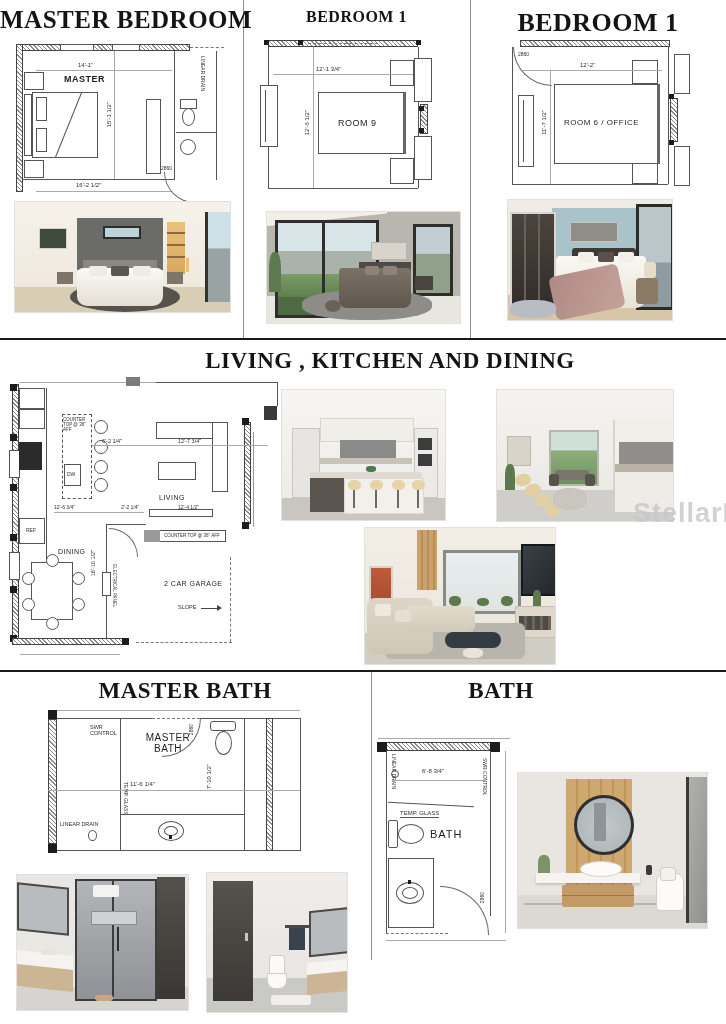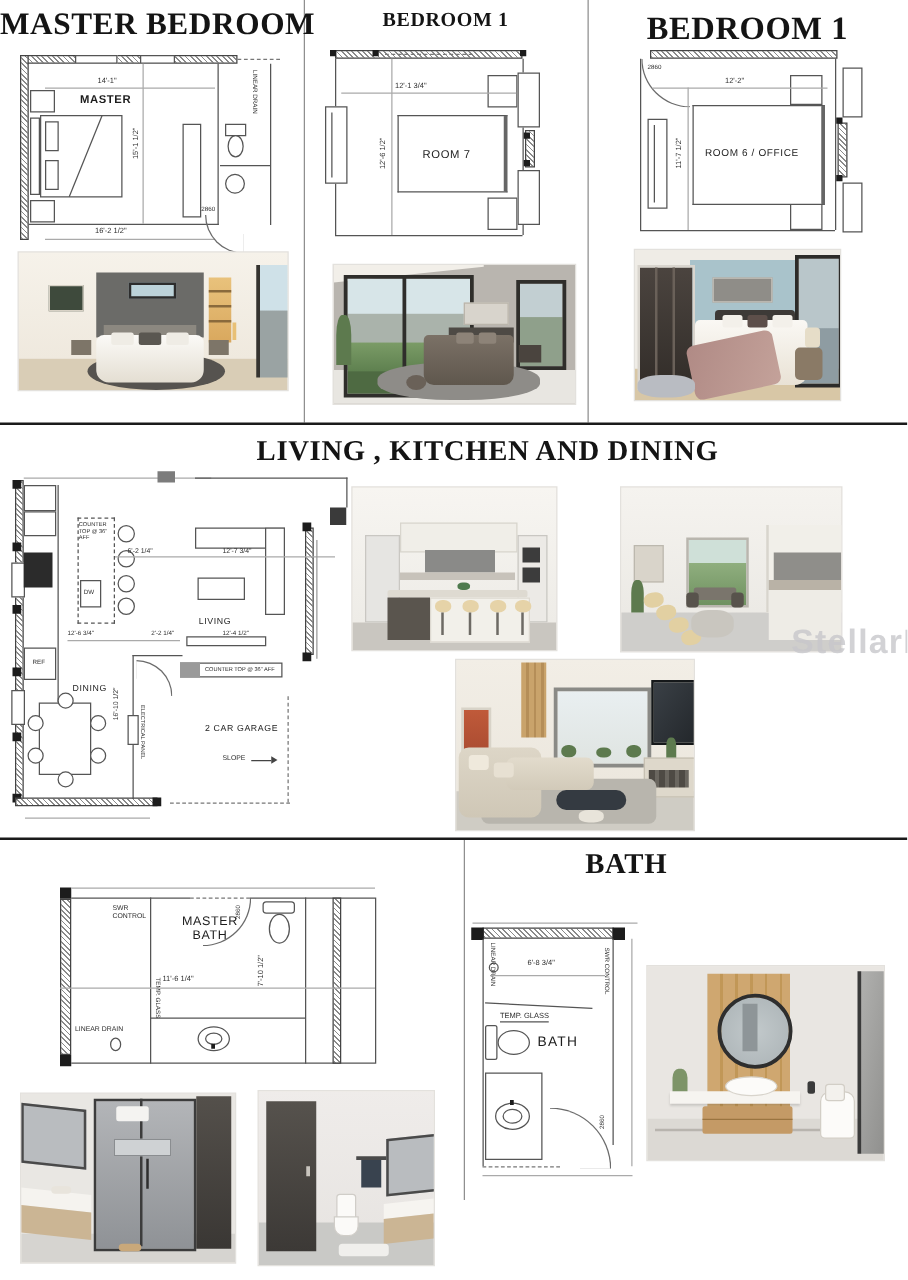--- a/index.html
+++ b/index.html
@@ -125,21 +125,21 @@
     <div class="box" style="left:156px;top:96px;width:18px;height:44px;"></div>
     <div class="wall" style="left:162px;top:64px;width:8px;height:30px;"></div>
     <div class="sq" style="left:161px;top:66px;width:5px;height:5px;"></div>
     <div class="sq" style="left:161px;top:88px;width:5px;height:5px;"></div>
 
     <div class="box" style="left:2px;top:45px;width:18px;height:62px;"></div>
     <div class="ln" style="left:7px;top:50px;width:1px;height:52px;"></div>
     <div class="box" style="left:132px;top:20px;width:24px;height:26px;"></div>
     <div class="box" style="left:132px;top:118px;width:24px;height:26px;"></div>
     <div class="box" style="left:60px;top:52px;width:88px;height:62px;border-right:3px solid #666;"></div>
-    <div class="lbl" style="left:80px;top:78px;font-size:9px;">ROOM 7</div>
+    <div class="lbl" style="left:80px;top:78px;font-size:9px;">ROOM 9</div>
 
     <div class="lnl" style="left:15px;top:34px;width:140px;height:1px;"></div>
     <div class="dim" style="left:58px;top:26px;">12'-1 3/4"</div>
     <div class="lnl" style="left:55px;top:7px;width:1px;height:141px;"></div>
     <div class="dim vup" style="left:46px;top:70px;">12'-6 1/2"</div>
   </div>
 
   <div class="photo" style="left:267px;top:212px;width:193px;height:111px;">
     <div class="ph" style="left:0;top:0;width:193px;height:111px;background:#b9b5af;"></div>
     <div class="ph" style="left:0;top:0;width:120px;height:14px;background:#f2efe9;transform:skewY(-6deg);transform-origin:left;"></div>
@@ -354,20 +354,21 @@
     <div class="ph" style="left:40px;top:78px;width:70px;height:26px;background:linear-gradient(#e2dbcc,#d2cab9);border-radius:6px;"></div>
     <div class="ph" style="left:10px;top:76px;width:16px;height:12px;background:#efe9dc;border-radius:3px;"></div>
     <div class="ph" style="left:30px;top:82px;width:16px;height:12px;background:#e7e0d2;border-radius:3px;"></div>
     <div class="ph" style="left:80px;top:104px;width:56px;height:16px;background:#343a41;border-radius:8px;"></div>
     <div class="ph" style="left:98px;top:120px;width:20px;height:10px;background:#e8e4da;border-radius:40%;"></div>
     <div class="ph" style="left:168px;top:62px;width:8px;height:16px;background:#5d7a4e;border-radius:40% 40% 0 0;"></div>
   </div>
 
   <div id="watermark">StellarMLS</div>
 
+  <div class="sec-title" style="left:0;top:678px;width:370px;font-size:23px;">MASTER BATH</div>
 
   <div class="plan" style="left:48px;top:702px;width:268px;height:162px;">
     <div class="sq" style="left:0;top:8px;width:9px;height:9px;"></div>
     <div class="sq" style="left:0;top:142px;width:9px;height:9px;"></div>
     <div class="wall" style="left:0;top:17px;width:9px;height:125px;"></div>
     <div class="lnl" style="left:9px;top:8px;width:243px;height:1px;"></div>
     <div class="ln" style="left:9px;top:16px;width:95px;height:1px;"></div>
     <div class="dashh" style="left:104px;top:16px;width:48px;"></div>
     <div class="ln" style="left:152px;top:16px;width:100px;height:1px;"></div>
     <div class="ln" style="left:9px;top:148px;width:243px;height:1px;"></div>

